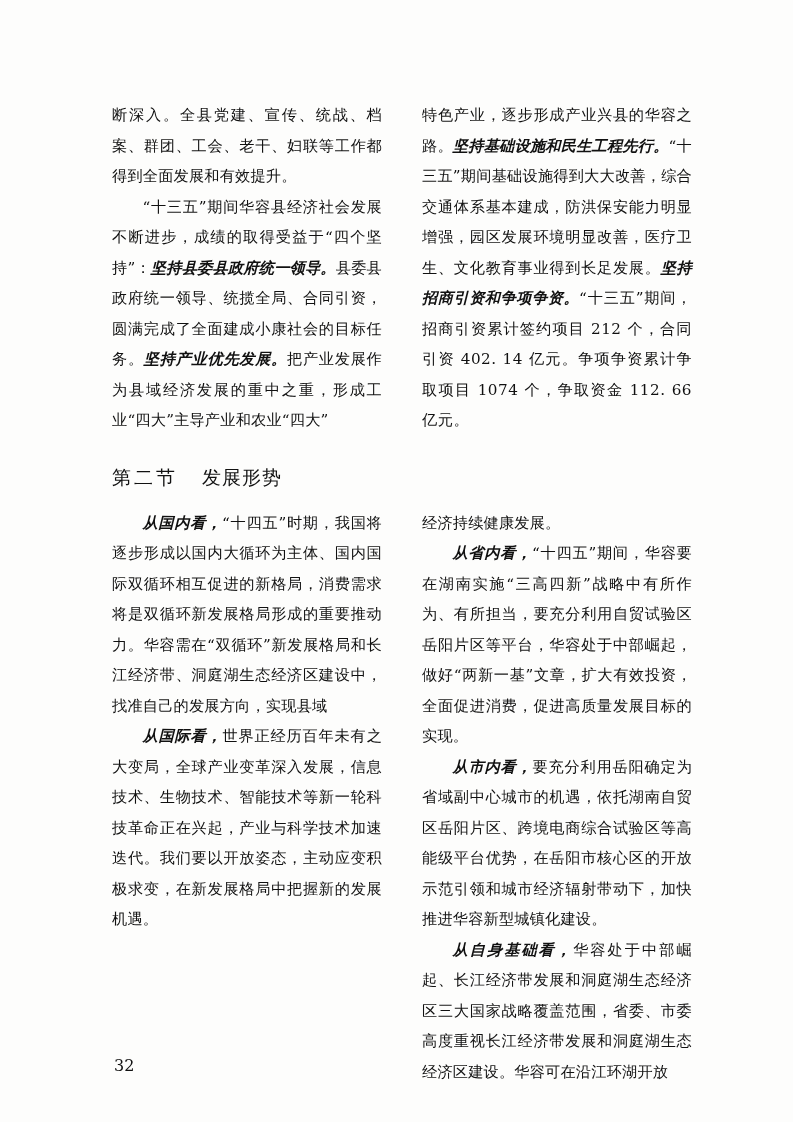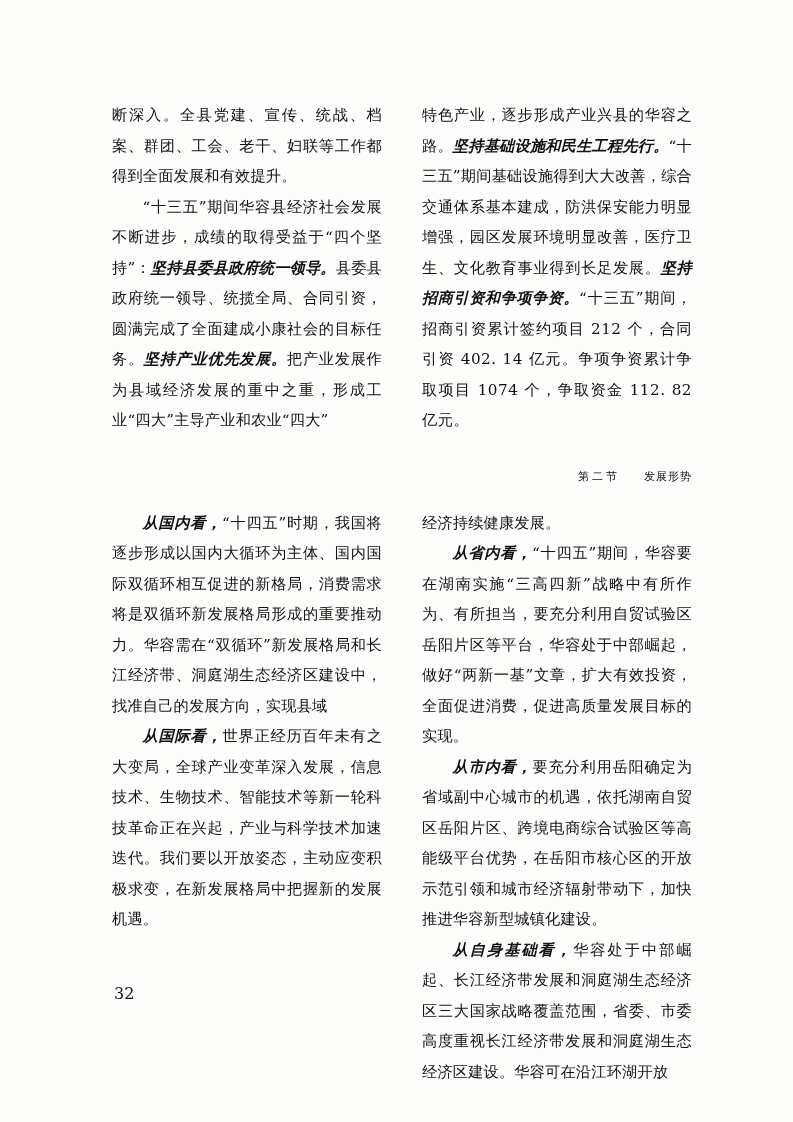--- a/index.html
+++ b/index.html
@@ -45,37 +45,37 @@
     letter-spacing: 0.2px;
   }
   p.indent {
     text-indent: 2em;
   }
   .b {
     font-weight: bold;
     font-style: italic;
   }
   .section-title {
-    text-align: right;
-    font-size: 11px;
+    text-align: left;
+    font-size: 19px;
     line-height: 30px;
     margin: 26px 0 16px 0;
     letter-spacing: 1px;
   }
   .section-title .num {
     letter-spacing: 3px;
   }
   .section-title .gap {
     display: inline-block;
     width: 24px;
   }
   .folio {
     position: absolute;
     left: 114px;
-    top: 984px;
+    top: 1056px;
     font-size: 16px;
     font-family: "DejaVu Serif", "Liberation Serif", serif;
     color: #111;
   }
   .num-latin {
     font-family: "DejaVu Serif", "Liberation Serif", serif;
     letter-spacing: 0.5px;
   }
 </style>
 </head>
@@ -89,21 +89,21 @@
 
       <div class="col">
         <p>断深入。全县党建、宣传、统战、档案、群团、工会、老干、妇联等工作都得到全面发展和有效提升。</p>
         <p class="indent">
           <span>“十三五”期间华容县经济社会发展不断进步，成绩的取得受益于“四个坚持”：</span><span class="b">坚持县委县政府统一领导。</span><span>县委县政府统一领导、统揽全局、合同引资，圆满完成了全面建成小康社会的目标任务。</span><span class="b">坚持产业优先发展。</span><span>把产业发展作为县域经济发展的重中之重，形成工业“四大”主导产业和农业“四大”</span>
         </p>
       </div>
 
       <div class="col">
         <p>
-          <span>特色产业，逐步形成产业兴县的华容之路。</span><span class="b">坚持基础设施和民生工程先行。</span><span>“十三五”期间基础设施得到大大改善，综合交通体系基本建成，防洪保安能力明显增强，园区发展环境明显改善，医疗卫生、文化教育事业得到长足发展。</span><span class="b">坚持招商引资和争项争资。</span><span class="num-latin">“十三五”期间，招商引资累计签约项目 212 个，合同引资 402. 14 亿元。争项争资累计争取项目 1074 个，争取资金 112. 82 亿元。</span>
+          <span>特色产业，逐步形成产业兴县的华容之路。</span><span class="b">坚持基础设施和民生工程先行。</span><span>“十三五”期间基础设施得到大大改善，综合交通体系基本建成，防洪保安能力明显增强，园区发展环境明显改善，医疗卫生、文化教育事业得到长足发展。</span><span class="b">坚持招商引资和争项争资。</span><span class="num-latin">“十三五”期间，招商引资累计签约项目 212 个，合同引资 402. 14 亿元。争项争资累计争取项目 1074 个，争取资金 112. 66 亿元。</span>
         </p>
       </div>
 
     </div>
 
     <div class="section-title">
       <span class="num">第二节</span><span class="gap"></span><span>发展形势</span>
     </div>
 
     <div class="columns">

